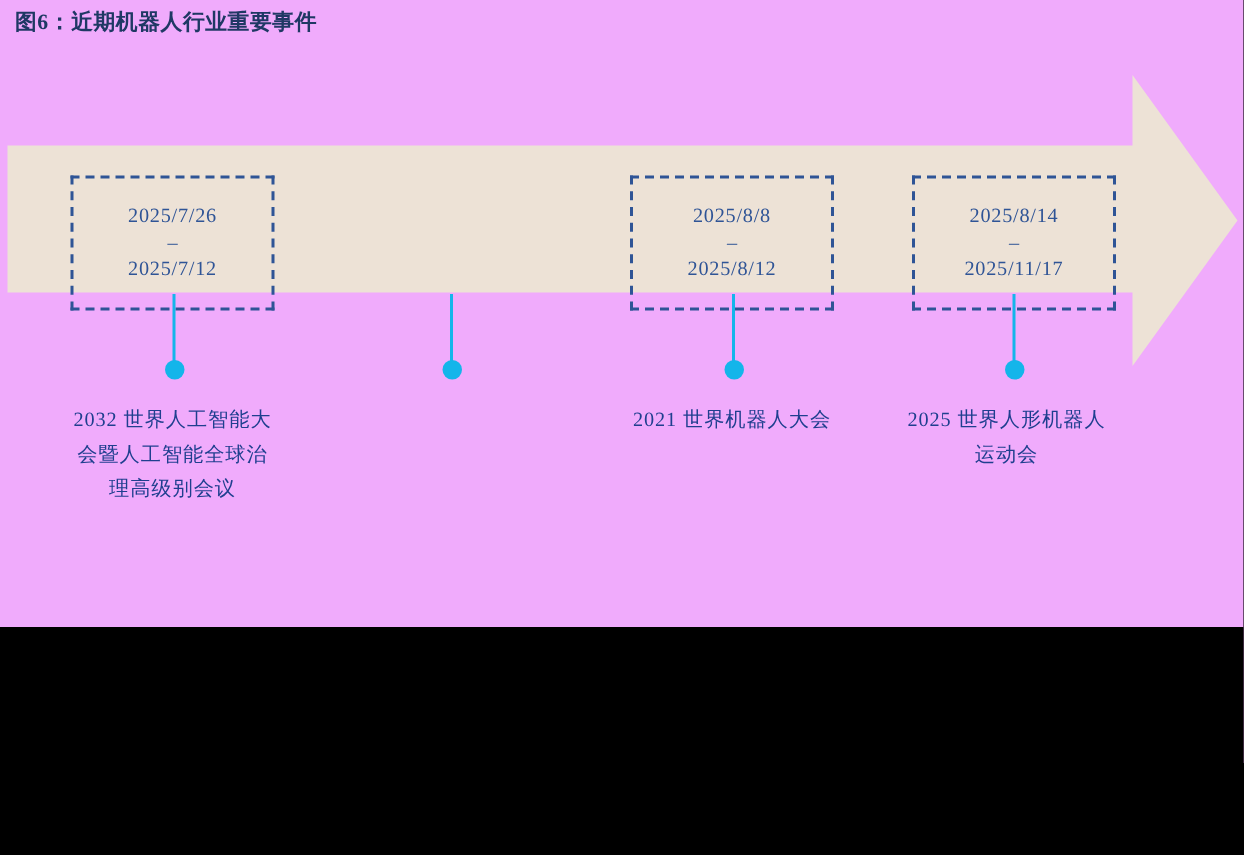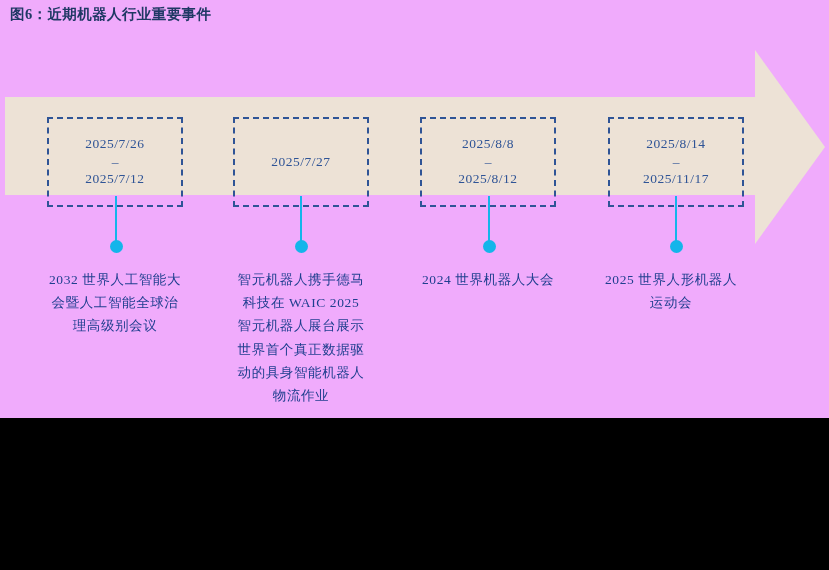--- a/index.html
+++ b/index.html
@@ -128,24 +128,20 @@
       <polygon points="5,52 755,52 755,5 825,102 755,199 755,150 5,150" fill="#EDE2D6"></polygon>
     </svg>
   </div>
 
   <div class="date-box box-0">
     <div class="date-line">2025/7/26</div>
     <div class="date-sep">–</div>
     <div class="date-line">2025/7/12</div>
   </div>
 
-  <div class="date-box box-1">
-    <div class="date-line">2025/7/27</div>
-
-  </div>
 
   <div class="date-box box-2">
     <div class="date-line">2025/8/8</div>
     <div class="date-sep">–</div>
     <div class="date-line">2025/8/12</div>
   </div>
 
   <div class="date-box box-3">
     <div class="date-line">2025/8/14</div>
     <div class="date-sep">–</div>
@@ -155,17 +151,16 @@
   <div class="connector-line cl-0"></div>
   <div class="connector-dot cd-0"></div>
   <div class="connector-line cl-1"></div>
   <div class="connector-dot cd-1"></div>
   <div class="connector-line cl-2"></div>
   <div class="connector-dot cd-2"></div>
   <div class="connector-line cl-3"></div>
   <div class="connector-dot cd-3"></div>
 
   <div class="event-label ev-0">2032 世界人工智能大会暨人工智能全球治理高级别会议</div>
-  <div class="event-label ev-1">智元机器人携手德马科技在 WAIC 2025 智元机器人展台展示世界首个真正数据驱动的具身智能机器人物流作业</div>
-  <div class="event-label ev-2">2024 世界机器人大会</div>
+  <div class="event-label ev-2">2021 世界机器人大会</div>
   <div class="event-label ev-3">2025 世界人形机器人运动会</div>
 
 </div>
 
 </body></html>

